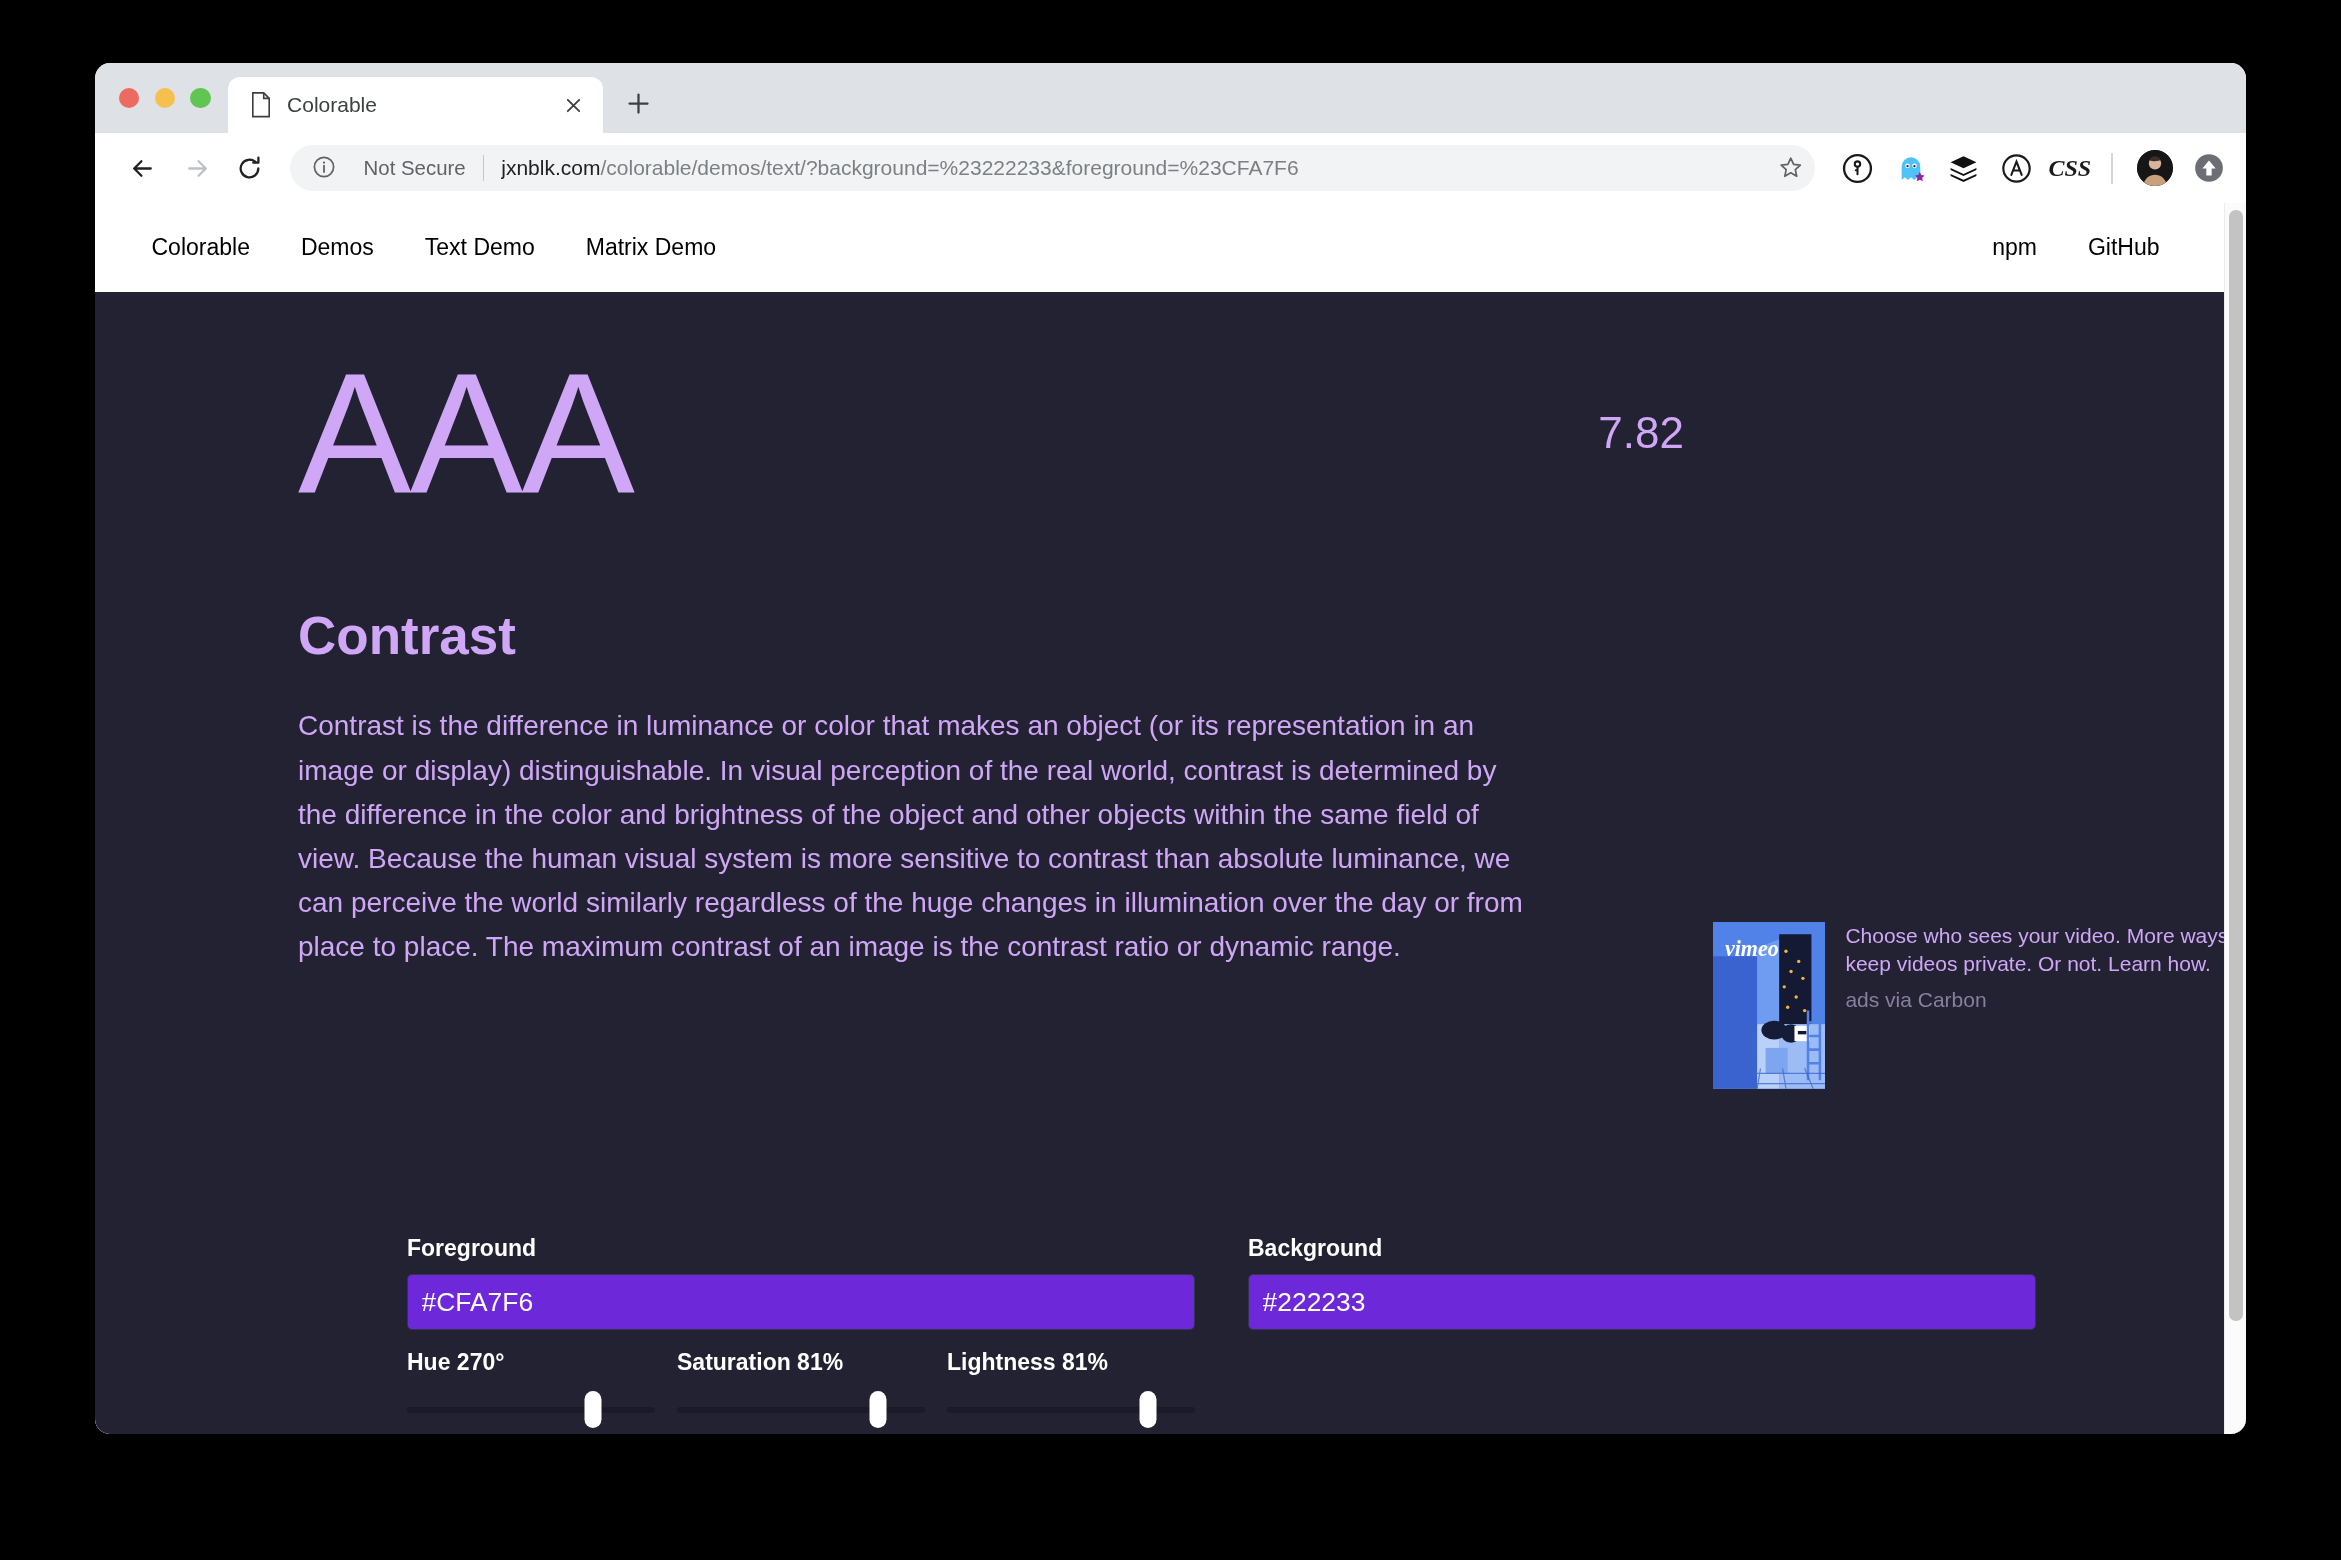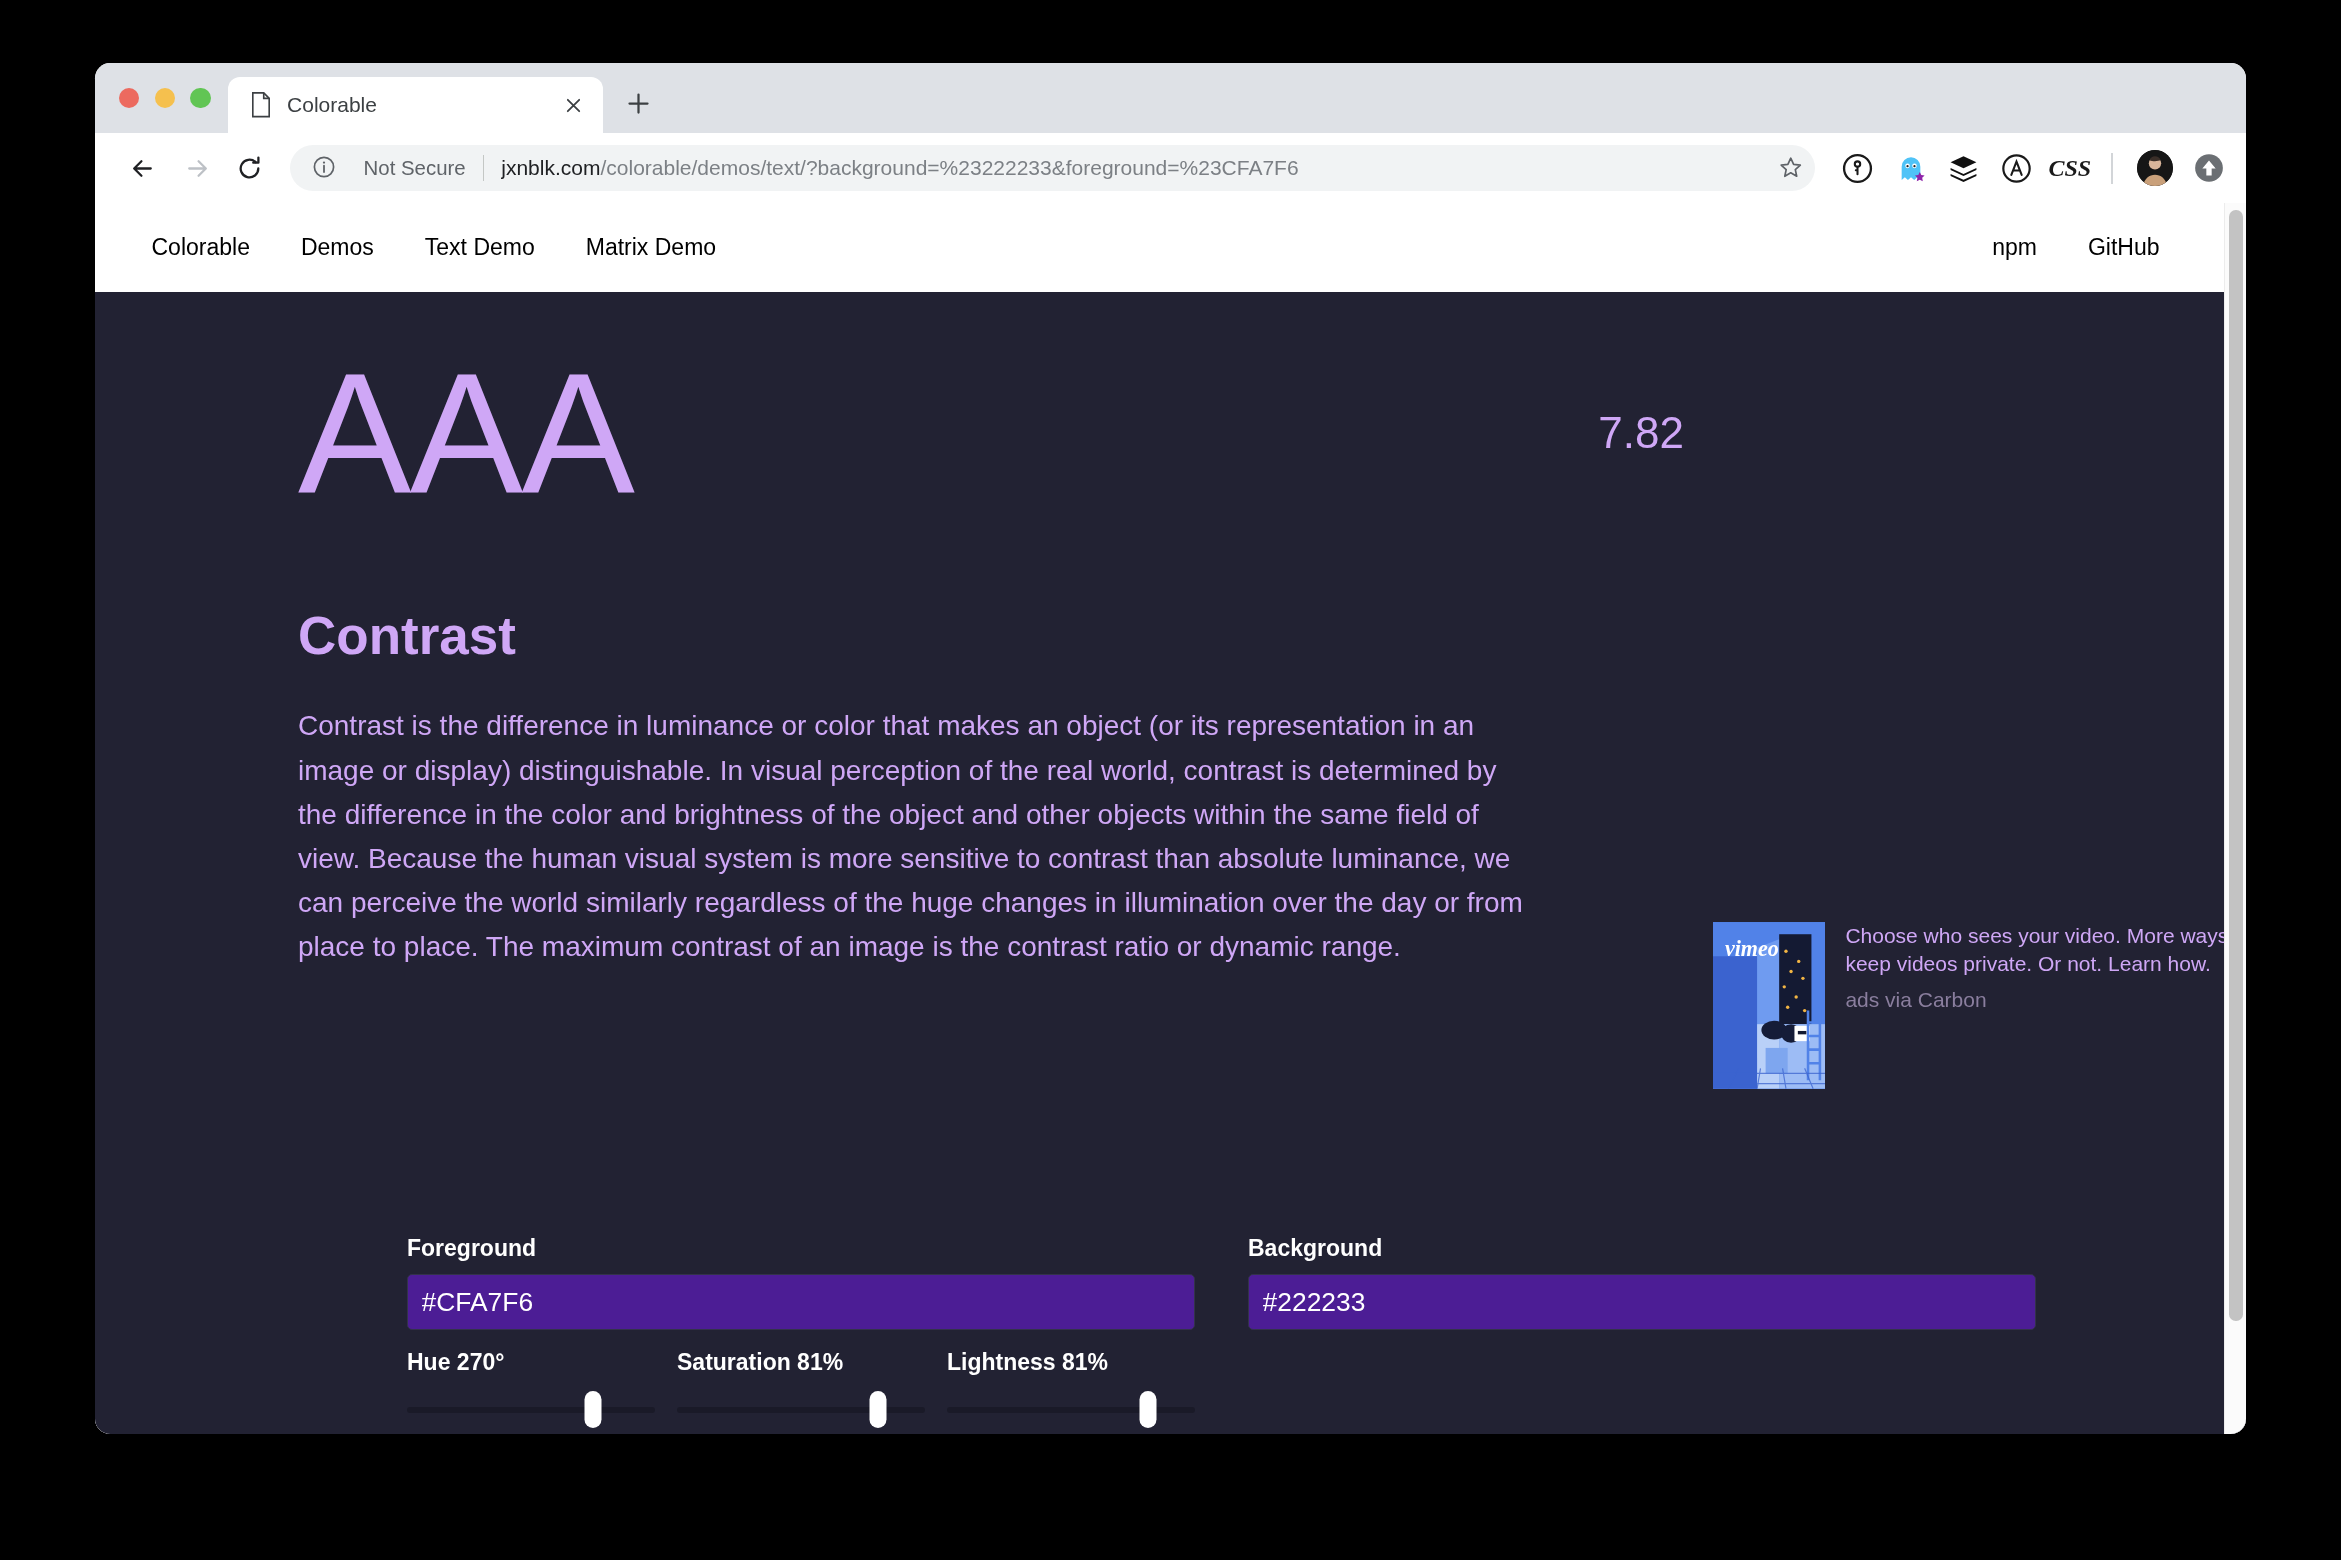--- a/index.html
+++ b/index.html
@@ -272,21 +272,21 @@
   .control-group { flex: 1; min-width: 0; }
   .control-label {
     font-size: 23px;
     font-weight: 700;
     color: #ffffff;
     margin-bottom: 12px;
   }
   .hex-input {
     width: 100%;
     height: 56px;
-    background: #4c1d95;
+    background: #6d28d9;
     border: 0.9px solid #33334a;
     border-radius: 5.1px;
     color: #ffffff;
     font-size: 26.4px;
     padding: 0 13.6px;
     font-family: "Liberation Sans", sans-serif;
     outline: none;
   }
   .sliders {
     display: flex;

